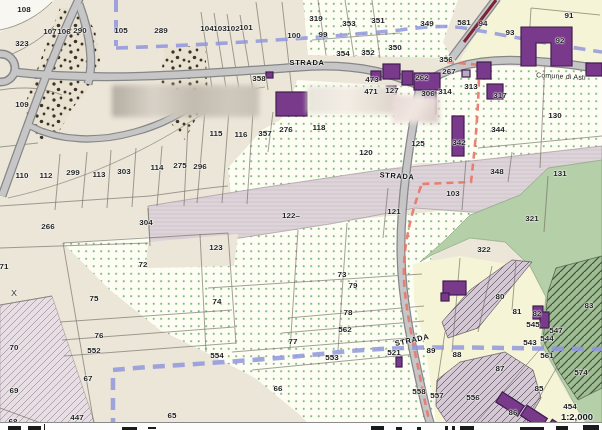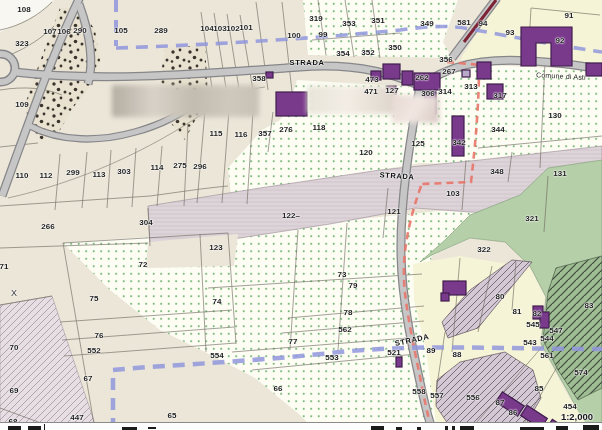--- a/index.html
+++ b/index.html
@@ -294,21 +294,21 @@
       <span class="lbl" style="left: 13px; top: 421px;">68</span>
       <span class="lbl" style="left: 77px; top: 417px;">447</span>
       <span class="lbl" style="left: 172px; top: 415px;">65</span>
       <span class="lbl" style="left: 278px; top: 388px;">66</span>
       <span class="lbl" style="left: 217px; top: 355px;">554</span>
       <span class="lbl" style="left: 332px; top: 357px;">553</span>
       <span class="lbl" style="left: 394px; top: 352px;">521</span>
       <span class="lbl" style="left: 419px; top: 391px;">558</span>
       <span class="lbl" style="left: 437px; top: 395px;">557</span>
       <span class="lbl" style="left: 473px; top: 397px;">556</span>
-      <span class="lbl" style="left: 500px; top: 368px; margin-top: 34px;">87</span>
+      <span class="lbl" style="left: 500px; top: 368px;">87</span>
       <span class="lbl" style="left: 457px; top: 354px;">88</span>
       <span class="lbl" style="left: 431px; top: 350px;">89</span>
       <span class="lbl" style="left: 539px; top: 388px;">85</span>
       <span class="lbl" style="left: 513px; top: 412px;">86</span>
       <span class="lbl" style="left: 500px; top: 296px;">80</span>
       <span class="lbl" style="left: 517px; top: 311px;">81</span>
       <span class="lbl" style="left: 537px; top: 313px;">82</span>
       <span class="lbl" style="left: 533px; top: 324px;">545</span>
       <span class="lbl" style="left: 556px; top: 330px;">547</span>
       <span class="lbl" style="left: 547px; top: 338px;">544</span>

